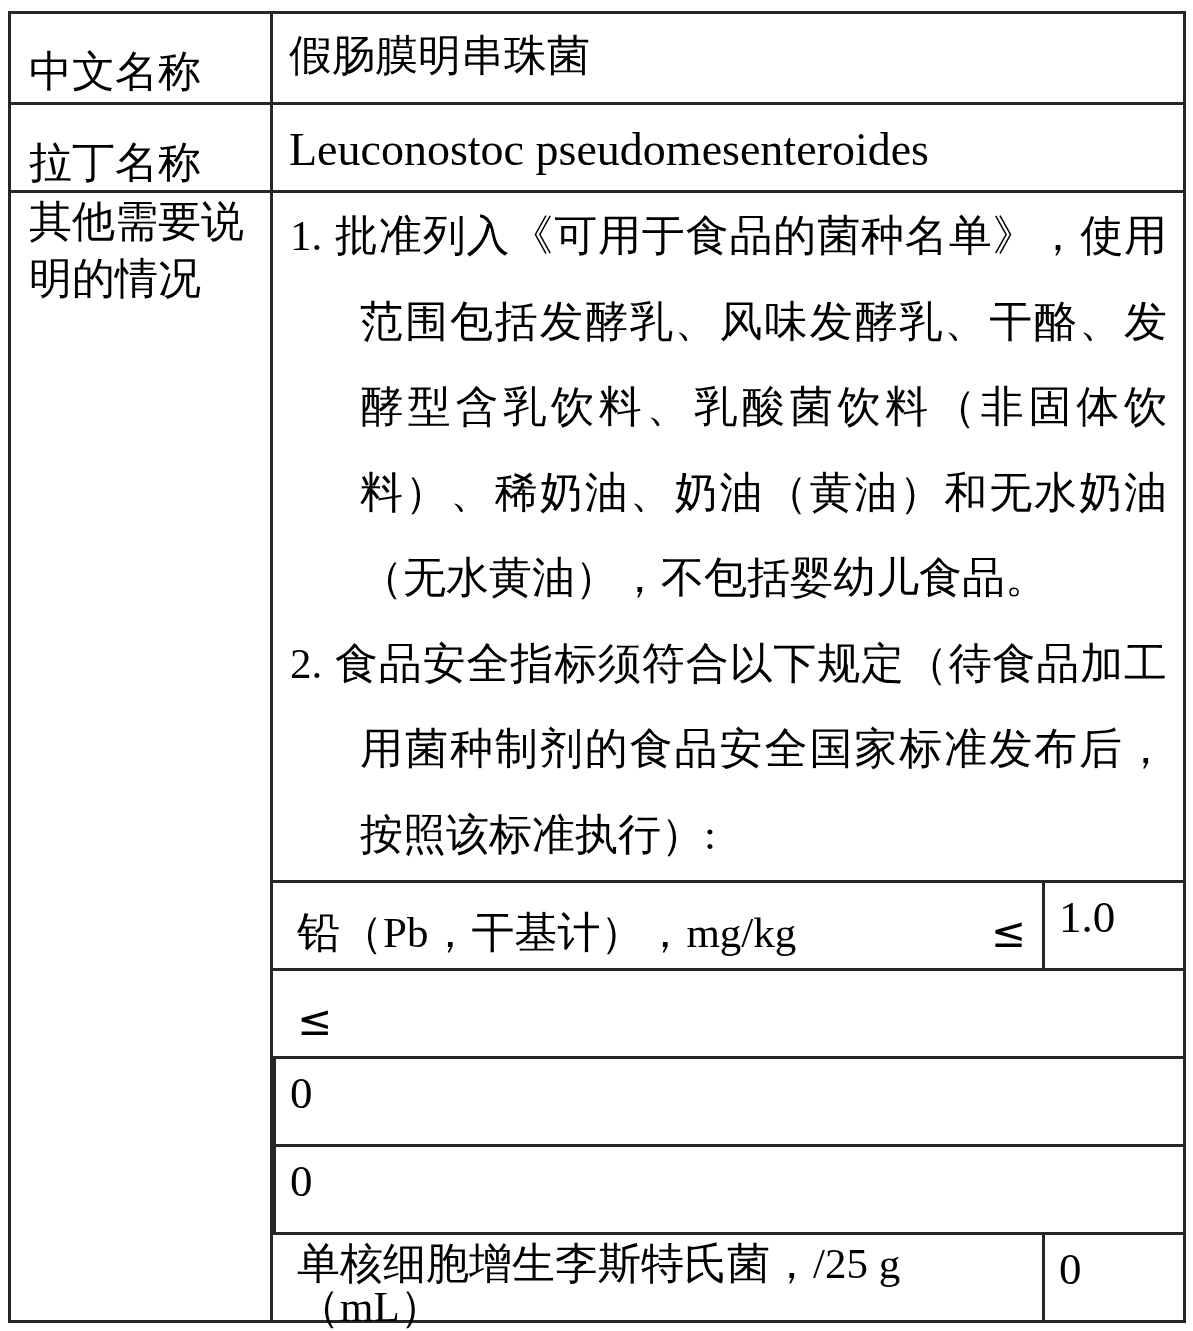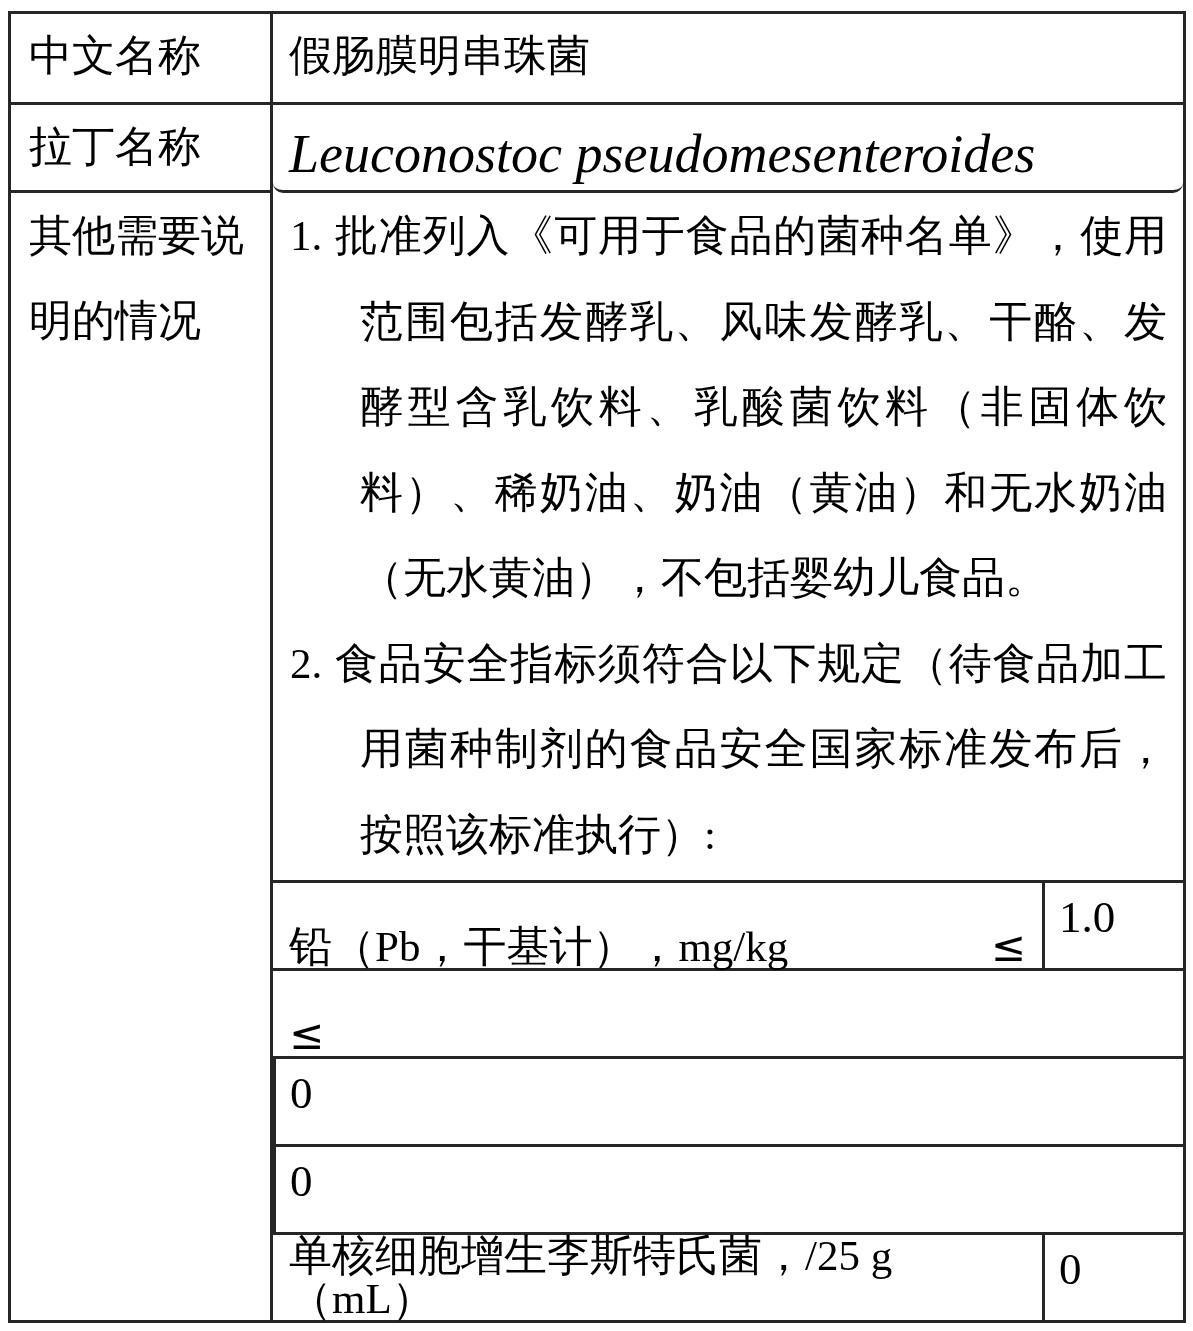--- a/index.html
+++ b/index.html
@@ -30,38 +30,36 @@
     grid-template-rows: 91px 88px 1fr;
   }
   .cell {
     box-sizing: border-box;
     font-size: 43px;
     line-height: 1;
   }
   .label-cell {
     border-right: 3px solid #262626;
     border-bottom: 3px solid #262626;
-    padding: 20px 4px 0 18px;
+    padding: 36px 4px 0 18px;
   }
   .value-cell {
     border-bottom: 3px solid #262626;
     padding: 20px 24px 0 16px;
   }
   .label-cell.last, .value-cell.last {
     border-bottom: none;
   }
   .latin {
-    font-style: italic;
-    font-size: 54px;
+    font-size: 46px;
     padding-top: 22px;
-    border-radius: 10px;
   }
   .notes-label {
     padding: 0 4px 0 18px;
-    line-height: 85px;
+    line-height: 57px;
   }
   .notes-cell {
     position: relative;
     padding: 0;
   }
   .notes-body {
     padding: 0;
   }
   .note-item {
     position: relative;
@@ -89,23 +87,23 @@
   .lrow {
     display: flex;
     height: 88px;
     box-sizing: border-box;
     border-top: 3px solid #262626;
   }
   .litem {
     flex: 1;
     display: flex;
     justify-content: space-between;
-    align-items: flex-end;
+    align-items: center;
     box-sizing: border-box;
-    padding: 14px 16px 0 16px;
+    padding: 14px 16px 0 24px;
     font-size: 43px;
   }
   .lop {
     font-size: 42px;
     font-family: "DejaVu Sans", sans-serif;
   }
   .lval {
     width: 141px;
     box-sizing: border-box;
     border-left: 3px solid #262626;

